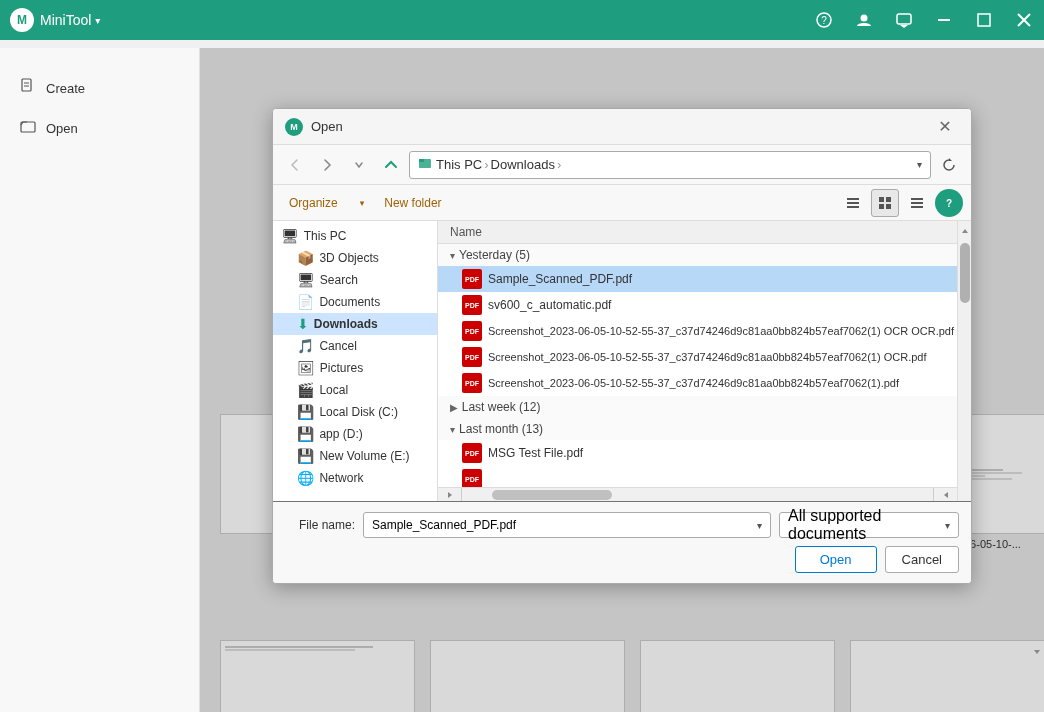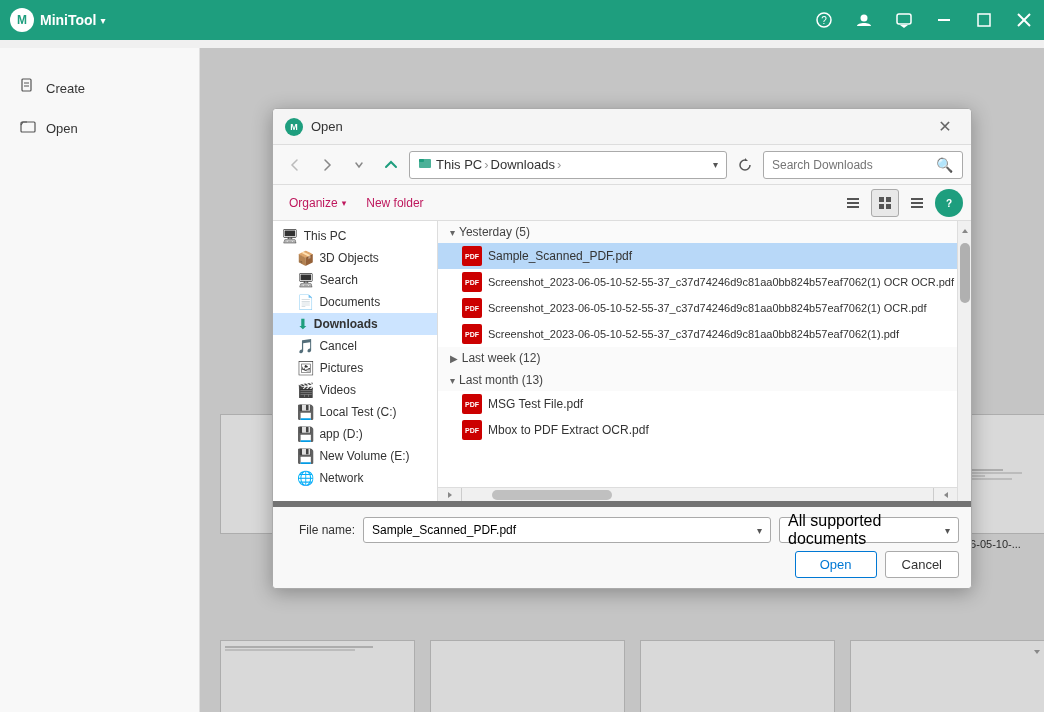--- a/index.html
+++ b/index.html
@@ -24,21 +24,21 @@
       position: relative;
     }
     .titlebar-logo {
       width: 24px; height: 24px;
       background: white;
       border-radius: 50%;
       display: flex; align-items: center; justify-content: center;
       margin-right: 6px;
     }
     .titlebar-logo span { color: #1e9e7e; font-weight: bold; font-size: 12px; }
-    .titlebar-title { font-size: 14px; font-weight: 700; }
+    .titlebar-title { font-size: 14px; font-weight: 400; }
     .titlebar-arrow { margin-left: 4px; font-size: 10px; }
     .titlebar-controls {
       position: absolute; right: 0; top: 0;
       display: flex; align-items: center; height: 40px;
     }
     .titlebar-icon-btn {
       width: 40px; height: 40px;
       display: flex; align-items: center; justify-content: center;
       cursor: pointer; color: white;
     }
@@ -172,22 +172,22 @@
       height: 36px;
       background: #f8f8f8;
       border-bottom: 1px solid #ddd;
       display: flex; align-items: center;
       padding: 0 8px; gap: 4px;
     }
     .toolbar-btn {
       height: 26px;
       display: flex; align-items: center;
       padding: 0 8px;
-      cursor: pointer; border-radius: 3px; color: #be185d; font-size: 12px;
-      gap: 4px;
+      cursor: pointer; border-radius: 3px; color: #a16207; font-size: 12px;
+      gap: 22px;
     }
     .toolbar-spacer { flex: 1; }
     .view-btn {
       width: 28px; height: 28px;
       display: flex; align-items: center; justify-content: center;
       cursor: pointer; border-radius: 3px; color: #555;
     }
 
     
     .dialog-body {
@@ -273,21 +273,21 @@
       display: flex; align-items: center;
     }
     .h-scroll-thumb {
       width: 120px; height: 10px;
       background: #c0c0c0; border-radius: 5px;
       margin-left: 30px;
     }
 
     
     .dialog-footer {
-      border-top: 6px solid #737373;
+      border-top: 1px solid #737373;
       padding: 10px 12px;
       background: #f8f8f8;
       border-radius: 0 0 4px 4px;
     }
     .footer-row {
       display: flex; align-items: center; gap: 8px;
     }
     .footer-label { font-size: 12px; color: #333; width: 70px; text-align: right; }
     .footer-input {
       flex: 1;
@@ -532,24 +532,20 @@
             <span class="address-dropdown">▾</span>
           </div>
 
           <div class="refresh-btn">
             <svg width="14" height="14" viewBox="0 0 14 14">
                 <path d="M12 7A5 5 0 1 1 7 2" fill="none" stroke="#555" stroke-width="1.5"></path>
                 <path d="M7 0 L10 3 L7 3" fill="#555"></path>
               </svg>
           </div>
 
-          <div class="search-box">
-            <input type="text" style="width: 100%;" placeholder="Search Downloads">
-            <span class="search-icon">🔍</span>
-          </div>
         </div>
 
         <div class="toolbar">
           <div class="toolbar-btn">
             <span>Organize</span>
             <span style="font-size:9px;">▾</span>
           </div>
           <div class="toolbar-btn">
             <span>New folder</span>
           </div>
@@ -610,55 +606,62 @@
             <div class="tree-item" style="padding-left:24px;">
               <span class="tree-icon">🎵</span>
               <span>Cancel</span>
             </div>
             <div class="tree-item" style="padding-left:24px;">
               <span class="tree-icon">🖼</span>
               <span>Pictures</span>
             </div>
             <div class="tree-item" style="padding-left:24px;">
               <span class="tree-icon">🎬</span>
-              <span>Videos</span>
+              <span>Local</span>
             </div>
             <div class="tree-item" style="padding-left:24px;">
               <span class="tree-icon">💾</span>
-              <span>Local Test (C:)</span>
+              <span>Local Disk (C:)</span>
             </div>
             <div class="tree-item" style="padding-left:24px;">
               <span class="tree-icon">💾</span>
               <span>app (D:)</span>
             </div>
             <div class="tree-item" style="padding-left:24px;">
               <span class="tree-icon">💾</span>
               <span>New Volume (E:)</span>
             </div>
             <div class="tree-item" style="padding-left:24px;">
               <span class="tree-icon">🌐</span>
               <span>Network</span>
             </div>
           </div>
 
           <div style="flex:1; display:flex; flex-direction:column; overflow:hidden;">
             <div class="file-panel">
 
+              <div class="file-list-header">
+                <span>Name</span>
+              </div>
 
               <div class="group-header">
                 <span class="group-arrow">▾</span>
                 <span>Yesterday (5)</span>
               </div>
 
               <div class="file-item selected">
                 <span class="pdf-icon">PDF</span>
                 <span class="file-name">Sample_Scanned_PDF.pdf</span>
               </div>
               <div class="file-item">
                 <span class="pdf-icon">PDF</span>
+                <span class="file-name">sv600_c_automatic.pdf</span>
+              </div>
+              <div class="file-item">
+                <span class="pdf-icon">PDF</span>
                 <span class="file-name file-name-long">Screenshot_2023-06-05-10-52-55-37_c37d74246d9c81aa0bb824b57eaf7062(1) OCR OCR.pdf</span>
               </div>
               <div class="file-item">
                 <span class="pdf-icon">PDF</span>
                 <span class="file-name file-name-long">Screenshot_2023-06-05-10-52-55-37_c37d74246d9c81aa0bb824b57eaf7062(1) OCR.pdf</span>
               </div>
               <div class="file-item">
                 <span class="pdf-icon">PDF</span>
                 <span class="file-name file-name-long">Screenshot_2023-06-05-10-52-55-37_c37d74246d9c81aa0bb824b57eaf7062(1).pdf</span>
               </div>
@@ -671,21 +674,20 @@
               <div class="group-header">
                 <span class="group-arrow">▾</span>
                 <span>Last month (13)</span>
               </div>
               <div class="file-item">
                 <span class="pdf-icon">PDF</span>
                 <span class="file-name">MSG Test File.pdf</span>
               </div>
               <div class="file-item">
                 <span class="pdf-icon">PDF</span>
-                <span class="file-name">Mbox to PDF Extract OCR.pdf</span>
               </div>
             </div>
 
             <div class="h-scrollbar">
               <div style="width:24px; height:14px; display:flex; align-items:center; justify-content:center; border-right:1px solid #ccc;">
                 <svg width="8" height="8" viewBox="0 0 8 8">
                     <path d="M6 4 L2 1 L2 7" fill="#888"></path>
                   </svg>
               </div>
               <div class="h-scroll-thumb"></div>

